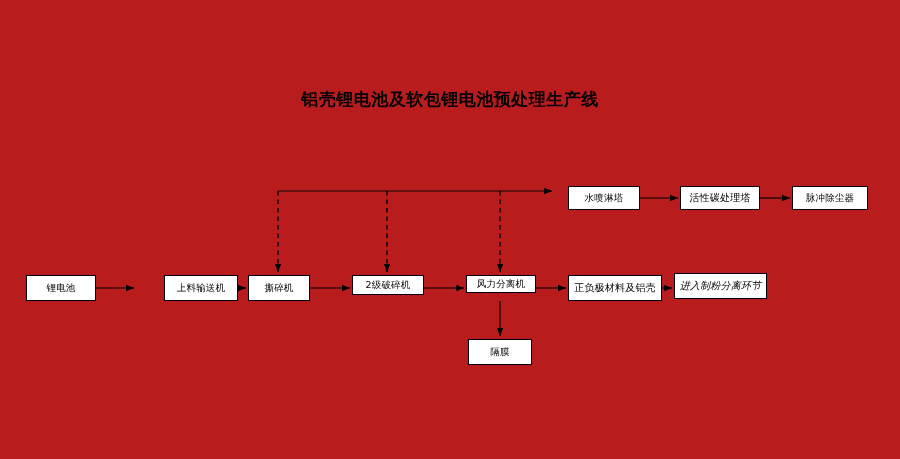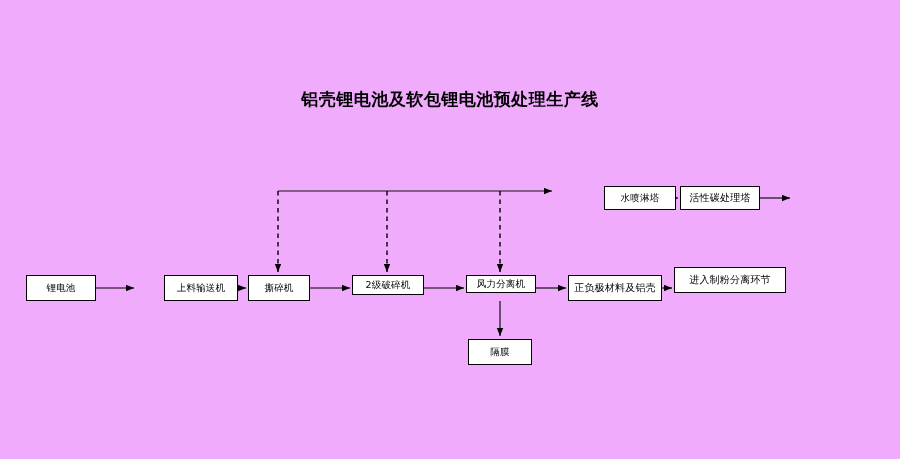--- a/index.html
+++ b/index.html
@@ -13,21 +13,21 @@
     height: 459px;
     font-family: "DejaVu Sans", "Liberation Sans", sans-serif;
     color: #000000;
     overflow: hidden;
     position: relative;
   }
   #canvas {
     position: relative;
     width: 900px;
     height: 459px;
-    background: #f0abfc;
+    background: #b91c1c;
   }
   #title {
     position: absolute;
     left: 0;
     top: 88px;
     width: 900px;
     text-align: center;
     font-size: 17px;
     font-weight: bold;
     letter-spacing: 0.5px;
@@ -113,30 +113,33 @@
   </div>
 
   <div class="node" style="left:466px; top:275px; width:70px; height:18px;">
     <span>风力分离机</span>
   </div>
 
   <div class="node small-text" style="left:568px; top:275px; width:94px; height:26px;">
     <span>正负极材料及铝壳</span>
   </div>
 
-  <div class="node small-text" style="left:674px; top:267px; width:112px; height:26px;">
+  <div class="node small-text" style="left:674px; top:273px; width:93px; height:26px;font-style:italic;">
     <span>进入制粉分离环节</span>
   </div>
 
-  <div class="node" style="left:568px; top:186px; width:72px; height:24px;margin-left:36px;">
+  <div class="node" style="left:568px; top:186px; width:72px; height:24px;">
     <span>水喷淋塔</span>
   </div>
 
   <div class="node small-text" style="left:680px; top:186px; width:80px; height:24px;">
     <span>活性碳处理塔</span>
   </div>
 
+  <div class="node" style="left:792px; top:186px; width:76px; height:24px;">
+    <span>脉冲除尘器</span>
+  </div>
 
   <div class="node" style="left:468px; top:339px; width:64px; height:26px;">
     <span>隔膜</span>
   </div>
 
 </div>
 
 </body></html>

